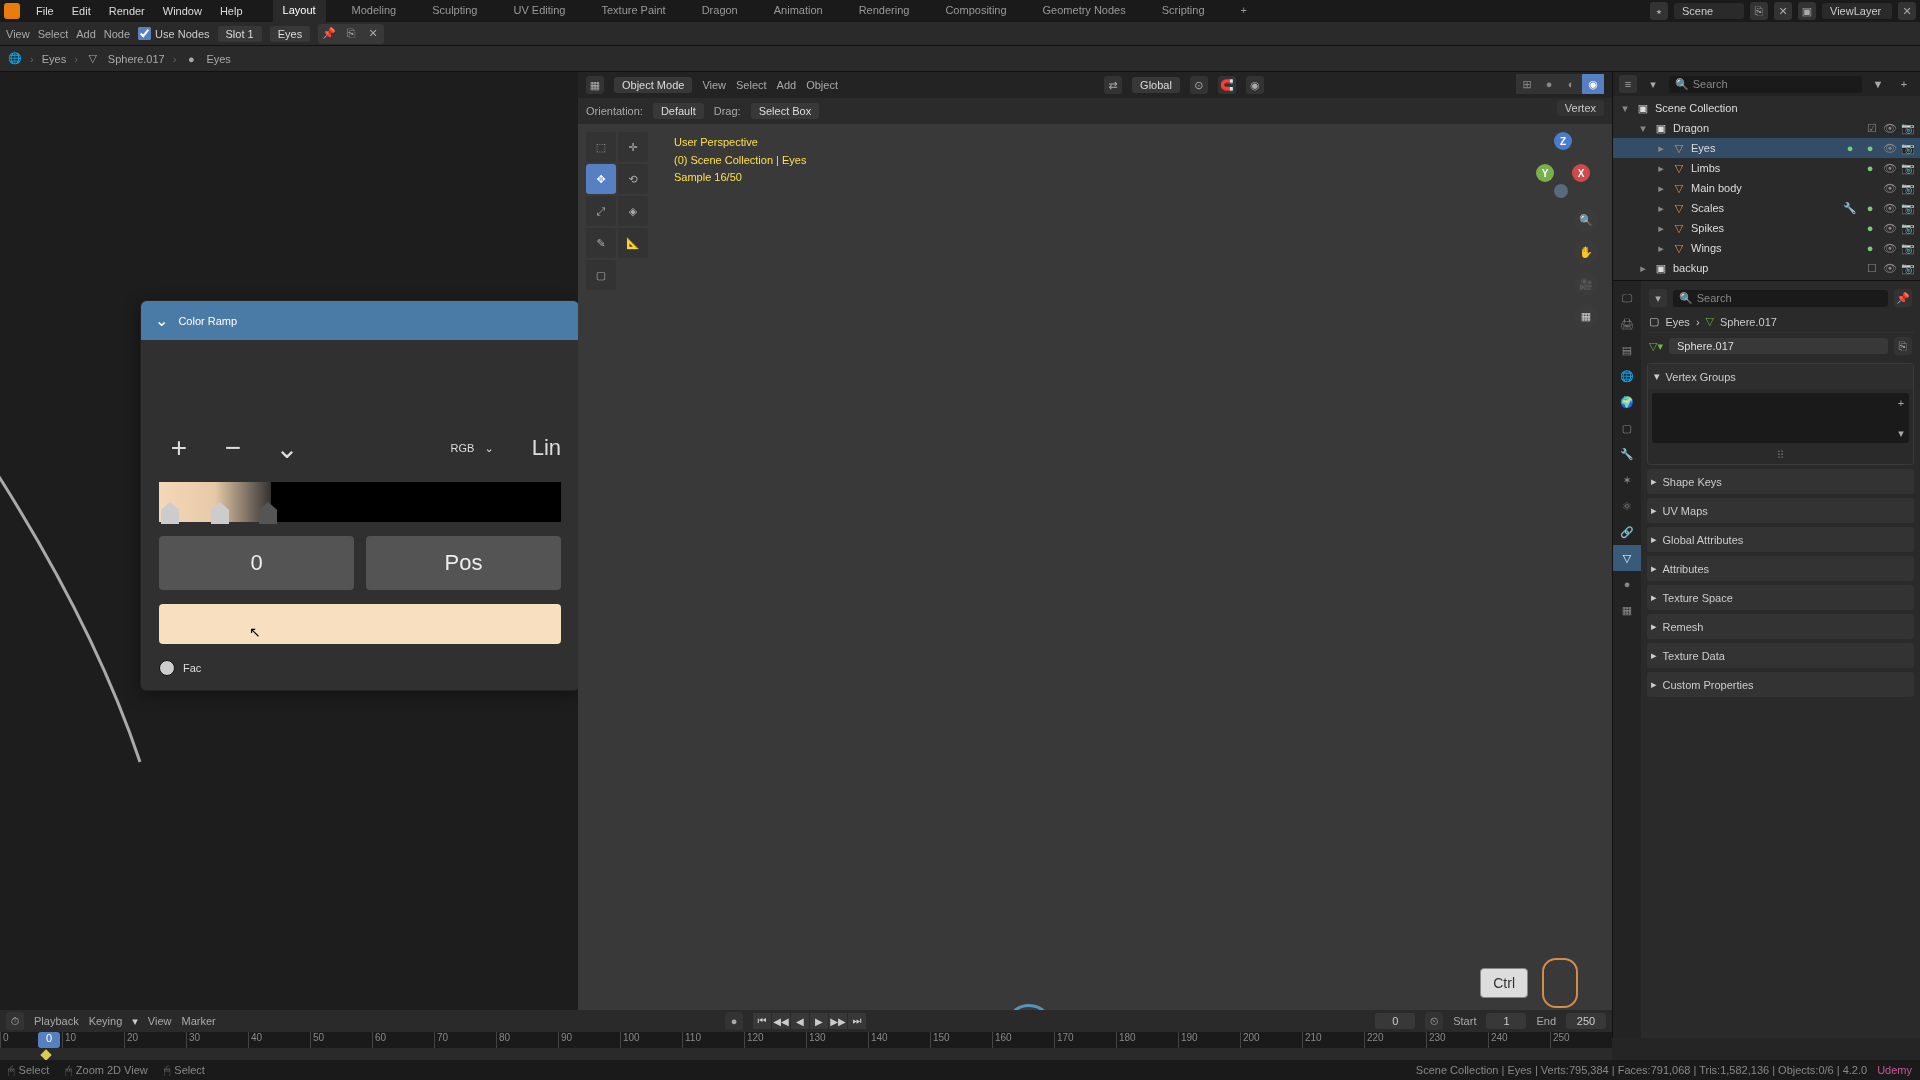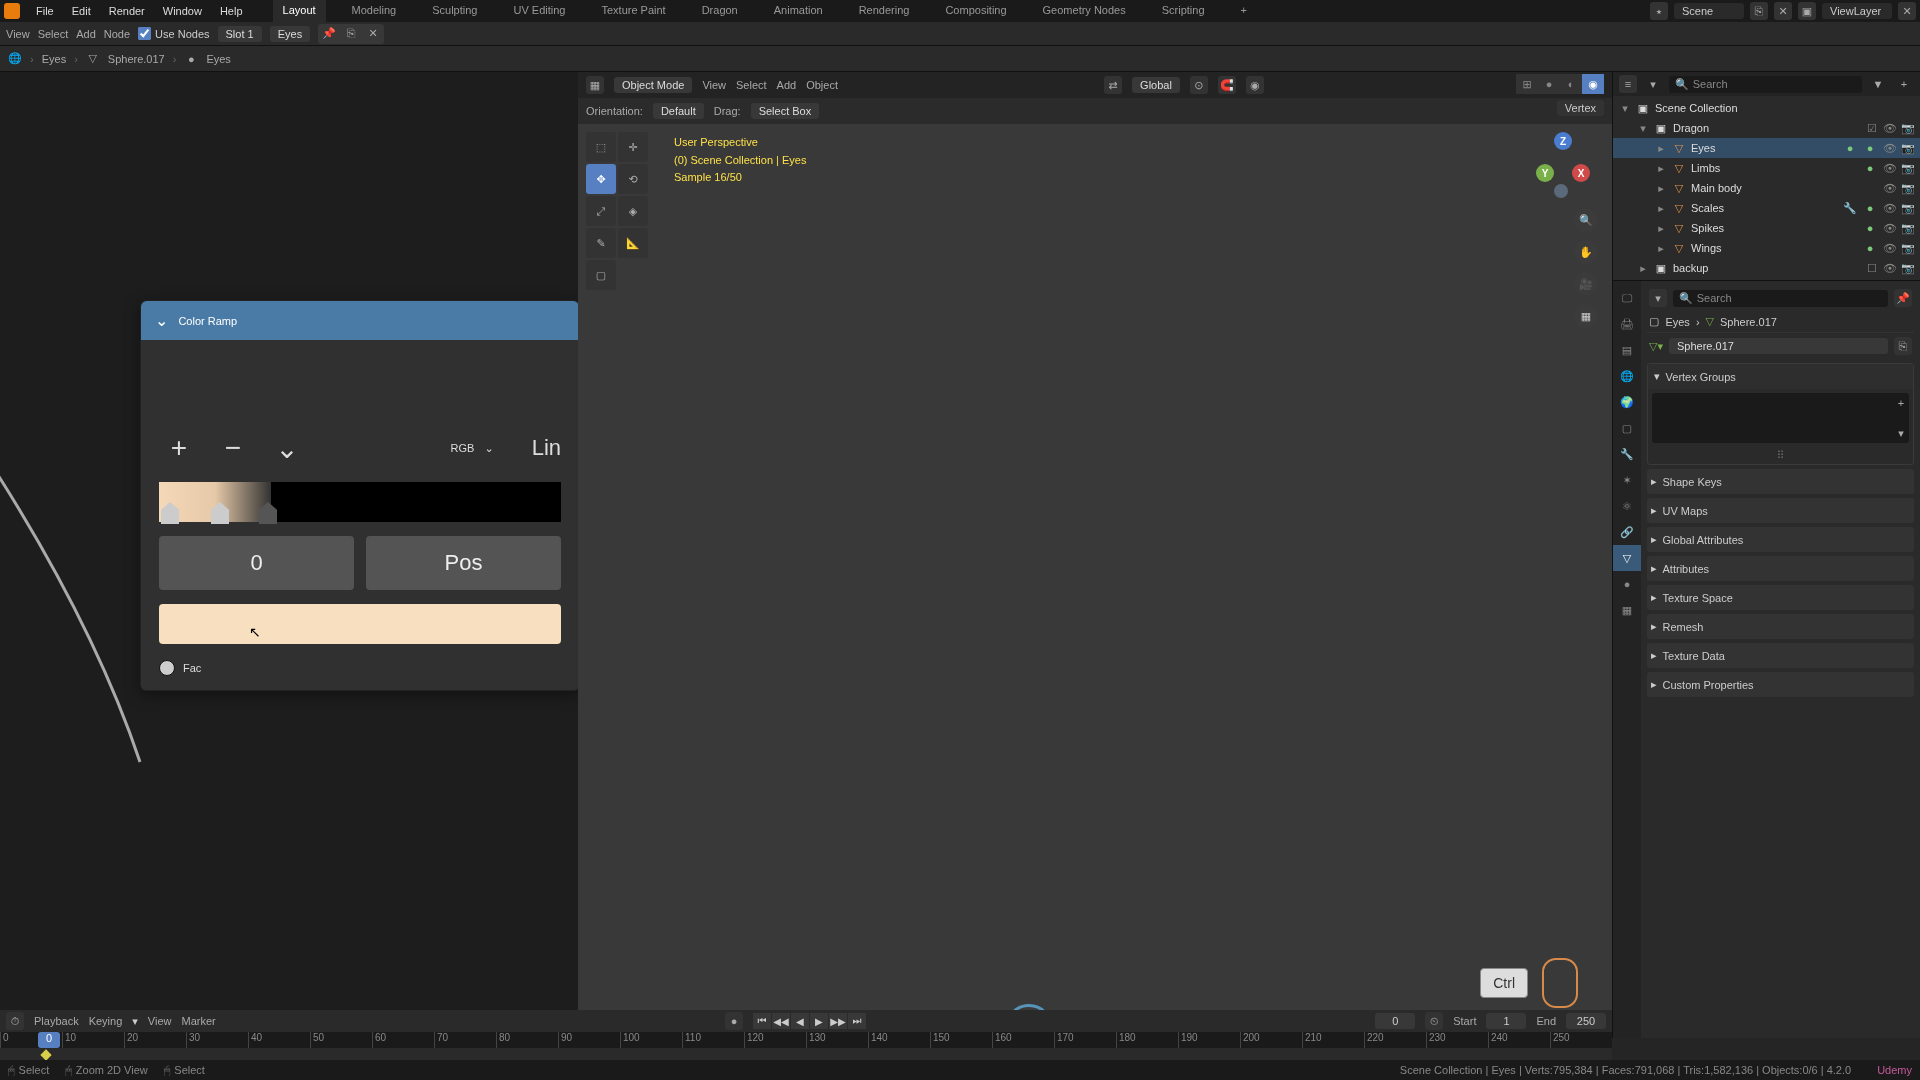--- a/index.html
+++ b/index.html
@@ -135,21 +135,21 @@
 .tl-field { background: #383838; padding: 2px 6px; border-radius: 3px; color: #ccc; min-width: 40px; text-align: center; }
 .tl-ruler { height: 16px; display: flex; position: relative; background: #1a1a1a; }
 .tl-tick { flex: 1; color: #888; font-size: 10px; text-align: left; border-left: 1px solid #444; padding-left: 2px; }
 .tl-current { position: absolute; left: 38px; top: 0; width: 22px; height: 16px; background: #5680c2; color: #fff; text-align: center; border-radius: 3px; }
 .tl-track { height: 12px; background: #2a2a2a; position: relative; }
 .tl-key { position: absolute; left: 42px; top: 3px; width: 8px; height: 8px; background: #d8d048; transform: rotate(45deg); }
 
 
 .statusbar { position: absolute; bottom: 0; left: 0; right: 0; height: 20px; background: #1a1a1a; display: flex; align-items: center; padding: 0 8px; gap: 16px; color: #888; }
 .status-item { display: flex; align-items: center; gap: 4px; }
-.status-right { margin-left: auto; display: flex; gap: 26px; }
+.status-right { margin-left: auto; display: flex; gap: 10px; }
 </style>
 </head>
 <body>
 
 <div class="menubar">
   <span class="blender-logo"></span>
   <span class="menu-item">File</span>
   <span class="menu-item">Edit</span>
   <span class="menu-item">Render</span>
   <span class="menu-item">Window</span>

